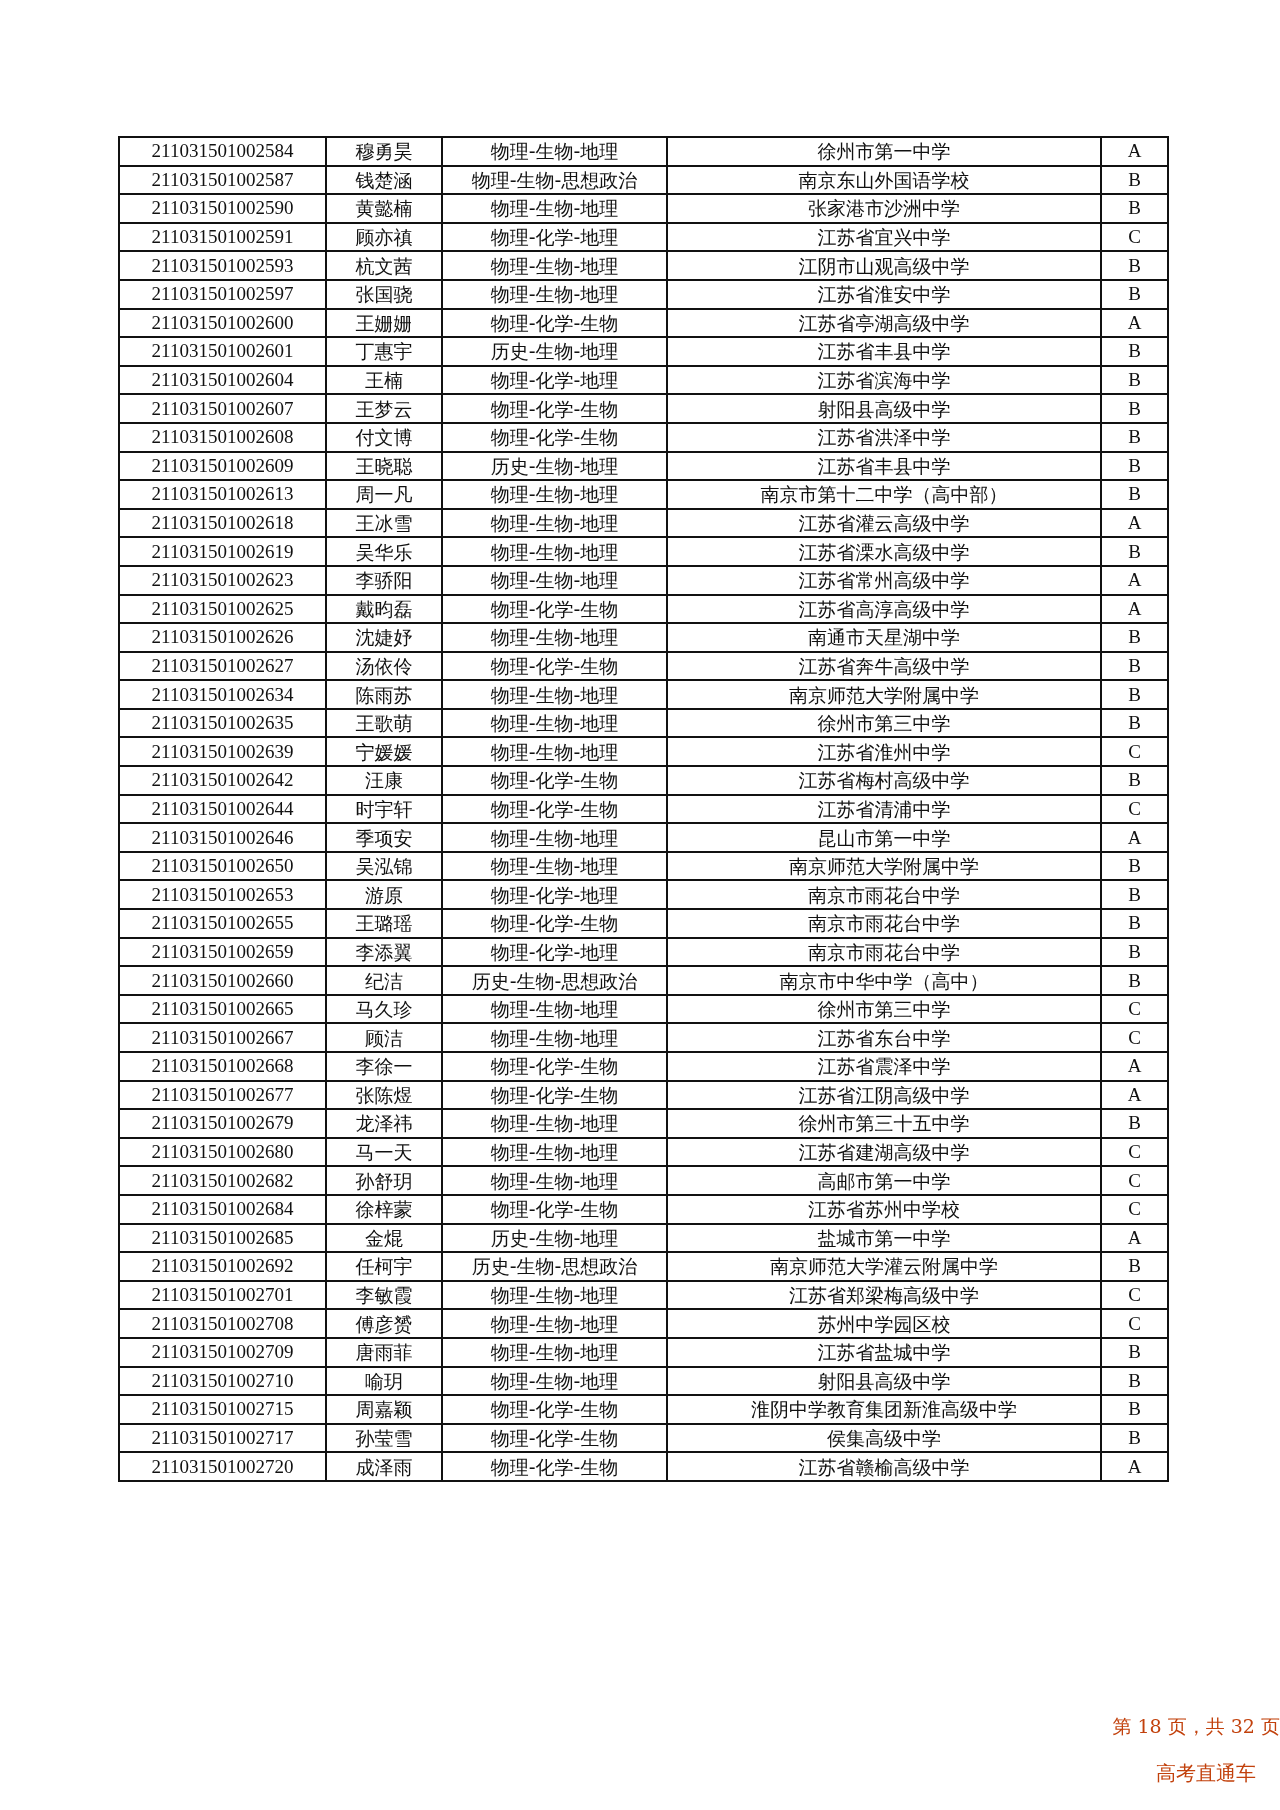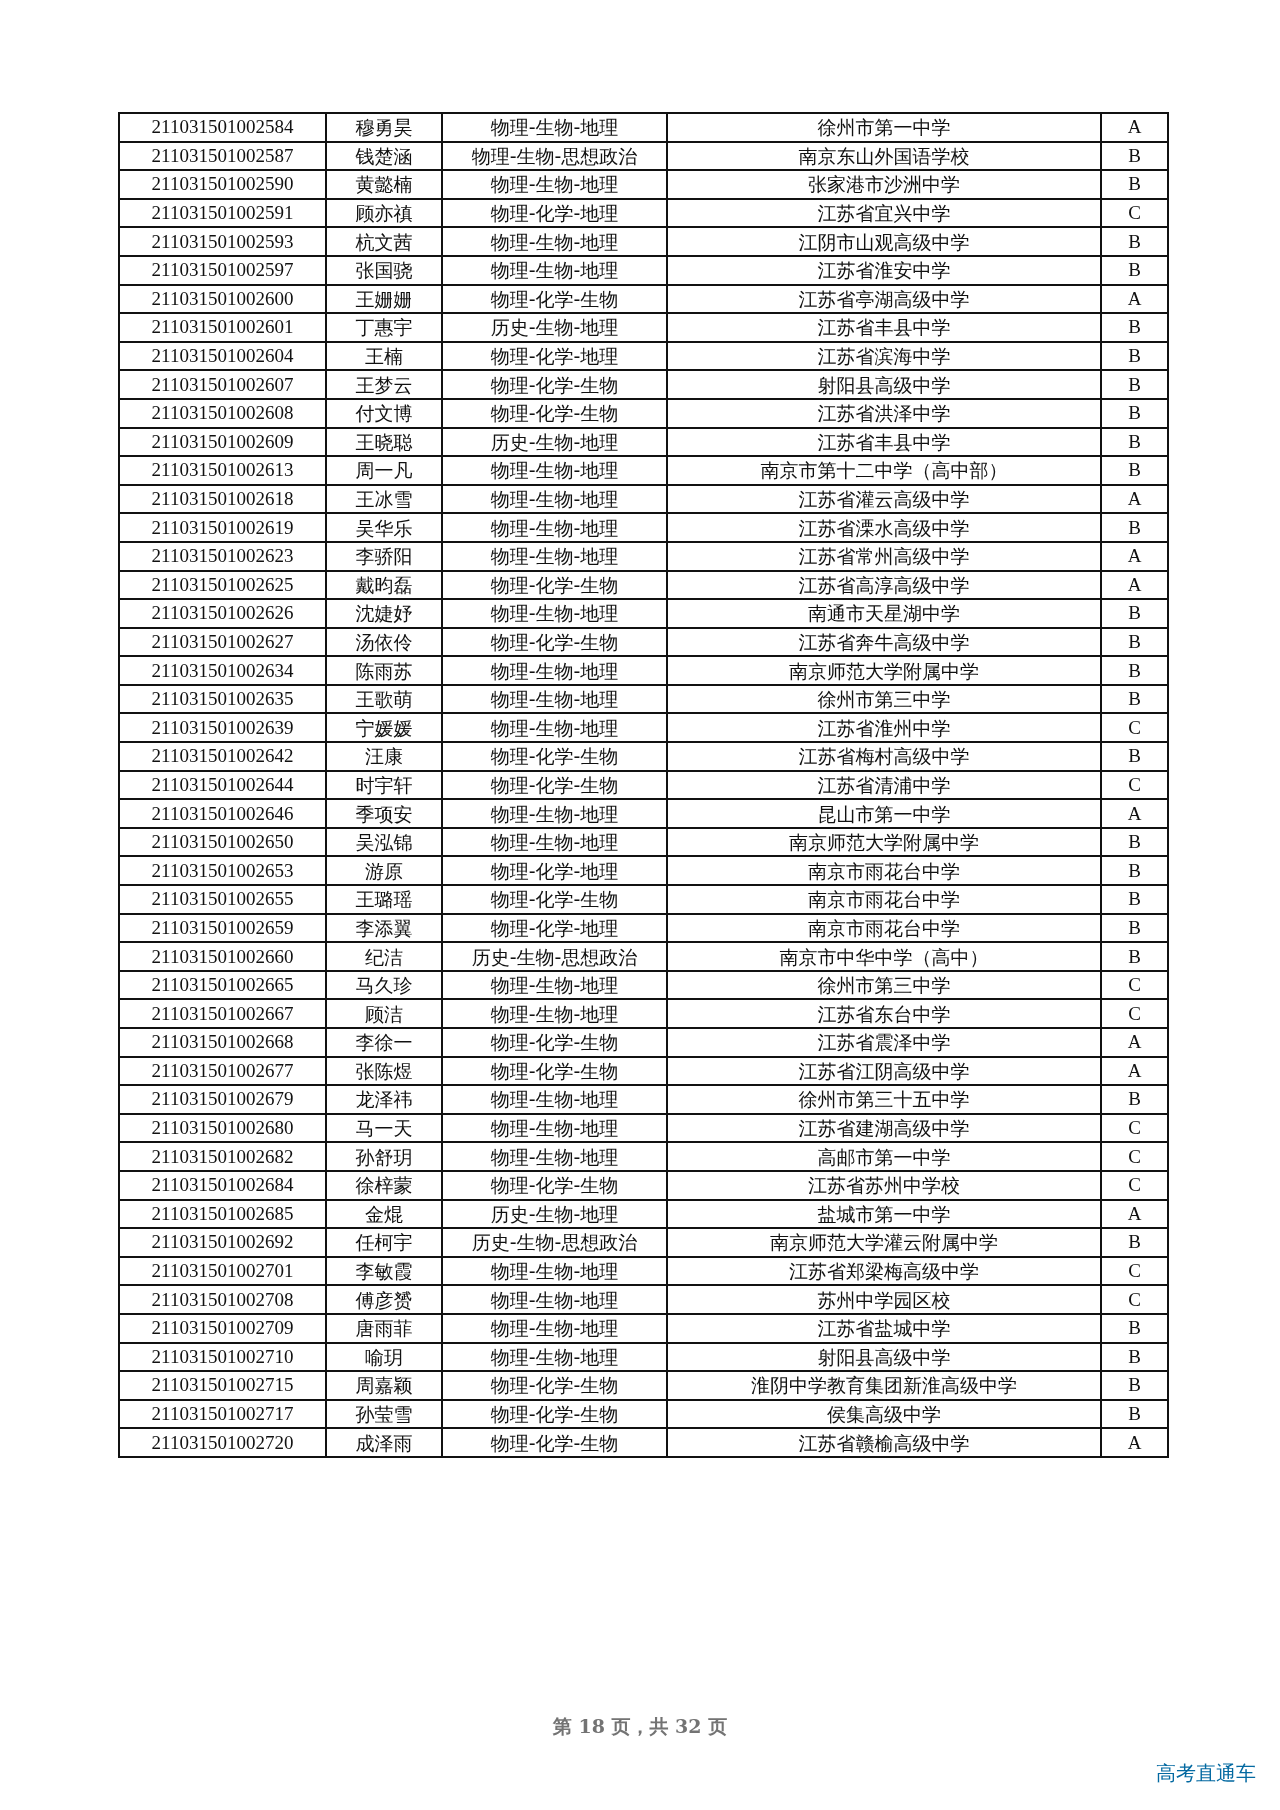--- a/index.html
+++ b/index.html
@@ -1,31 +1,31 @@
 <!DOCTYPE html>
 <html><head>
   <meta charset="utf-8">
   <style>
     html, body { margin: 0; padding: 0; background: #ffffff; }
     body { width: 1280px; height: 1810px; position: relative; overflow: hidden;
            font-family: "DejaVu Serif", "Liberation Serif", serif; color: #111; }
     .page { position: absolute; left: 0; top: 0; width: 1280px; height: 1810px; background: #fff; }
-    table.roster { position: absolute; left: 118px; top: 112px; width: 1049px;
+    table.roster { position: absolute; left: 118px; top: 136px; width: 1049px;
                    border-collapse: collapse; table-layout: fixed; }
     table.roster td { border: 2px solid #111; height: 26.6px; padding: 0; text-align: center;
                       vertical-align: middle; font-size: 19px; line-height: 26px; white-space: nowrap;
                       overflow: hidden; }
     td.c-id { font-family: "Liberation Serif", "DejaVu Serif", serif; font-size: 20px; letter-spacing: 0px; }
     td.c-grade { font-family: "Liberation Serif", "DejaVu Serif", serif; font-size: 19px; }
     td.c-name, td.c-subj, td.c-school { font-family: "DejaVu Sans", "Liberation Sans", sans-serif; font-weight: normal; }
     td.c-subj { font-size: 18px; }
-    .footer { position: absolute; top: 1714px; left: 0; width: 1280px; text-align: center;
-              font-size: 19px; font-family: "DejaVu Serif", serif; color: #737373; font-weight: bold; }
+    .footer { position: absolute; top: 1714px; left: 0; width: 1280px; text-align: right;
+              font-size: 19px; font-family: "DejaVu Serif", serif; color: #c2410c; }
     .watermark { position: absolute; top: 1760px; right: 24px; font-size: 20px;
-                 font-family: "DejaVu Sans", sans-serif; color: #0369a1; }
+                 font-family: "DejaVu Sans", sans-serif; color: #c2410c; }
   </style>
 </head>
 <body>
 
 <div class="page">
   <table class="roster">
     <colgroup>
       <col style="width:207px">
       <col style="width:116px">
       <col style="width:225px">

